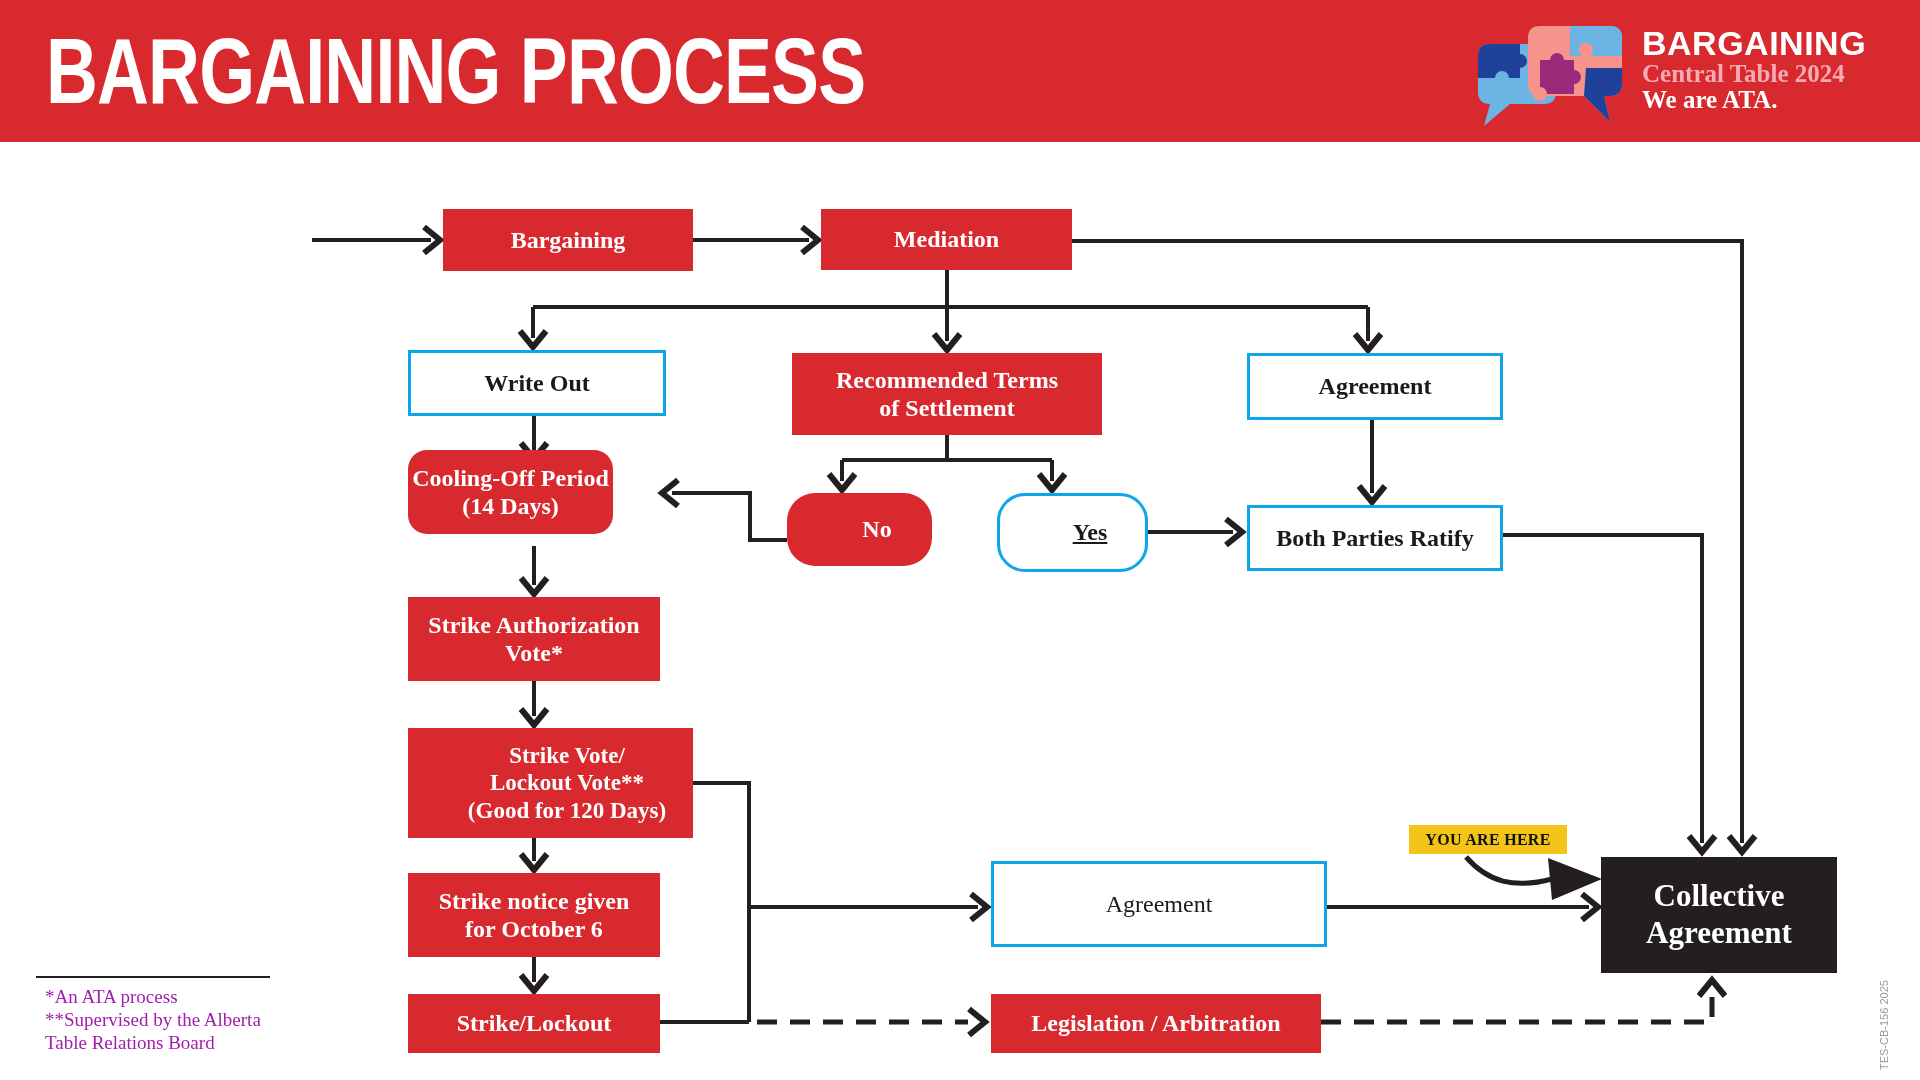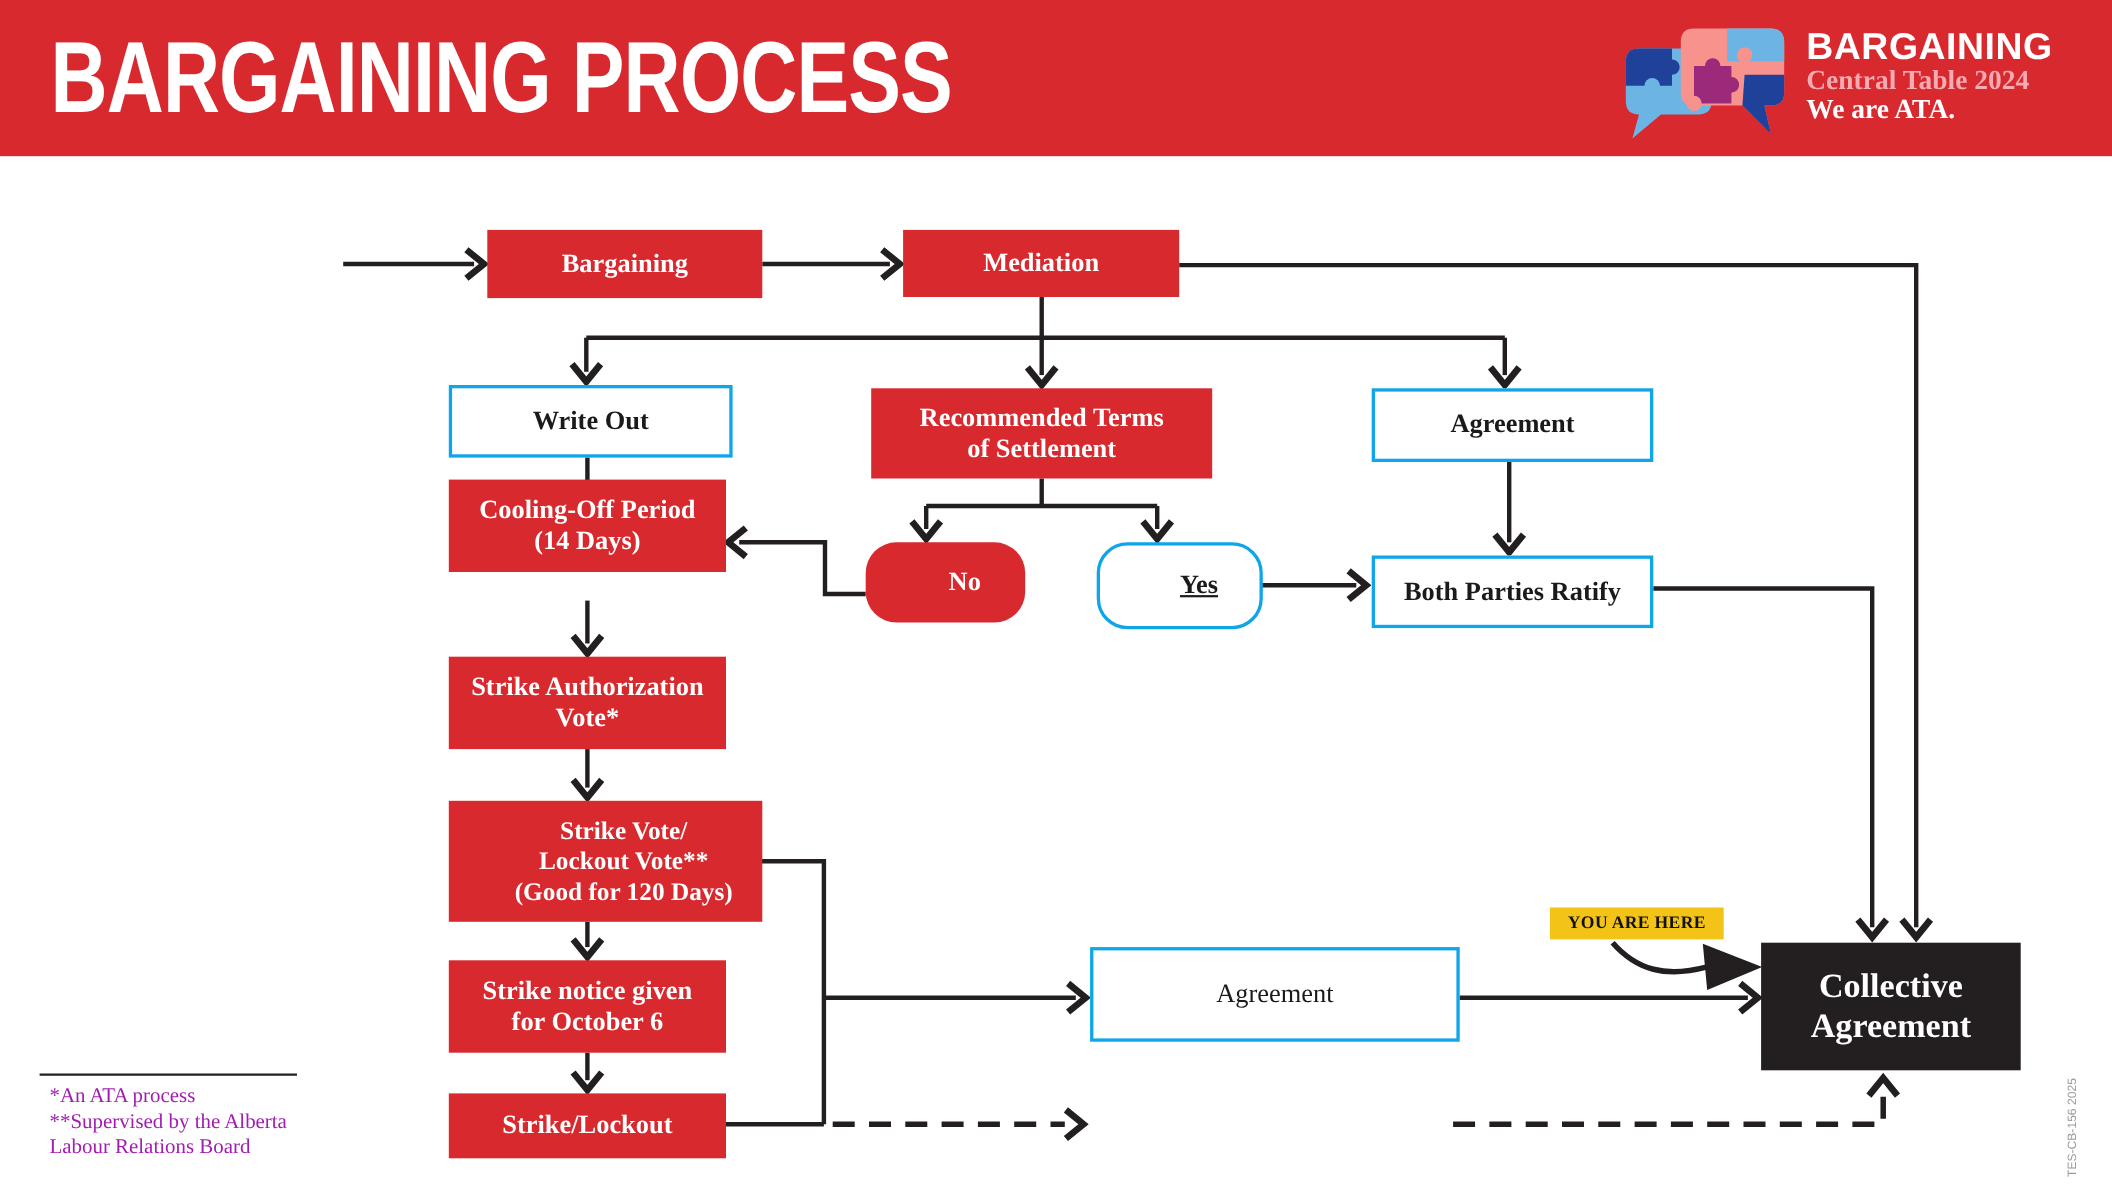--- a/index.html
+++ b/index.html
@@ -26,21 +26,21 @@
   .outline{background:#ffffff;border:3px solid #0ea5e9;color:#1a1a1a;}
   .black{background:#231F20;color:#ffffff;}
   .pill{border-radius:28px;padding-left:35px;}
 
   #n-mandate {left:67px;  top:205px; width:245px;height:115px;font-size:31px;}
   #n-bargaining{left:443px;top:209px; width:250px;height:62px;}
   #n-mediation{left:821px; top:209px; width:251px;height:61px;}
   #n-writeout{left:408px;  top:350px; width:252px;height:60px;}
   #n-rts     {left:792px;  top:353px; width:310px;height:82px;}
   #n-agrtop  {left:1247px; top:353px; width:250px;height:61px;}
-  #n-cooling {left:408px;  top:436px; width:252px;height:84px;}
+  #n-cooling {left:408px;  top:450px; width:205px;height:84px;border-radius:19px;}
   #n-no      {left:787px;  top:493px; width:110px;height:73px;}
   #n-yes     {left:997px;  top:493px; width:110px;height:73px;text-decoration:underline;}
   #n-bpr     {left:1247px; top:505px; width:250px;height:60px;}
   #n-sav     {left:408px;  top:597px; width:252px;height:84px;}
   #n-svlv    {left:408px;  top:728px; width:252px;height:110px;font-size:23px;padding-left:33px;}
   #n-notice  {left:408px;  top:873px; width:252px;height:84px;}
   #n-strike  {left:408px;  top:994px; width:252px;height:59px;}
   #n-agrmid  {left:991px;  top:861px; width:330px;height:80px;font-weight:400;}
   #n-la      {left:991px;  top:994px; width:330px;height:59px;}
   #n-ca      {left:1601px; top:857px; width:236px;height:116px;font-size:31px;}
@@ -169,24 +169,25 @@
   <div class="node outline" id="n-bpr">Both Parties Ratify</div>
   <div class="node red" id="n-sav">Strike Authorization
 Vote*</div>
   <div class="node red" id="n-svlv">Strike Vote/
 Lockout Vote**
 (Good for 120 Days)</div>
   <div class="node red" id="n-notice">Strike notice given
 for October 6</div>
   <div class="node red" id="n-strike">Strike/Lockout</div>
   <div class="node outline" id="n-agrmid">Agreement</div>
+  <div class="node red" id="n-la">Legislation / Arbitration</div>
   <div class="node black" id="n-ca">Collective
 Agreement</div>
 
   <div id="badge-here">YOU ARE HERE</div>
 
   <div class="footnote" id="footnote-1">*An ATA process</div>
   <div class="footnote" id="footnote-2">**Supervised by the Alberta
-Labour Relations Board</div>
+Table Relations Board</div>
 
   <div id="doc-code">TES-CB-156 2025</div>
 
 </div>
 
 </body></html>

